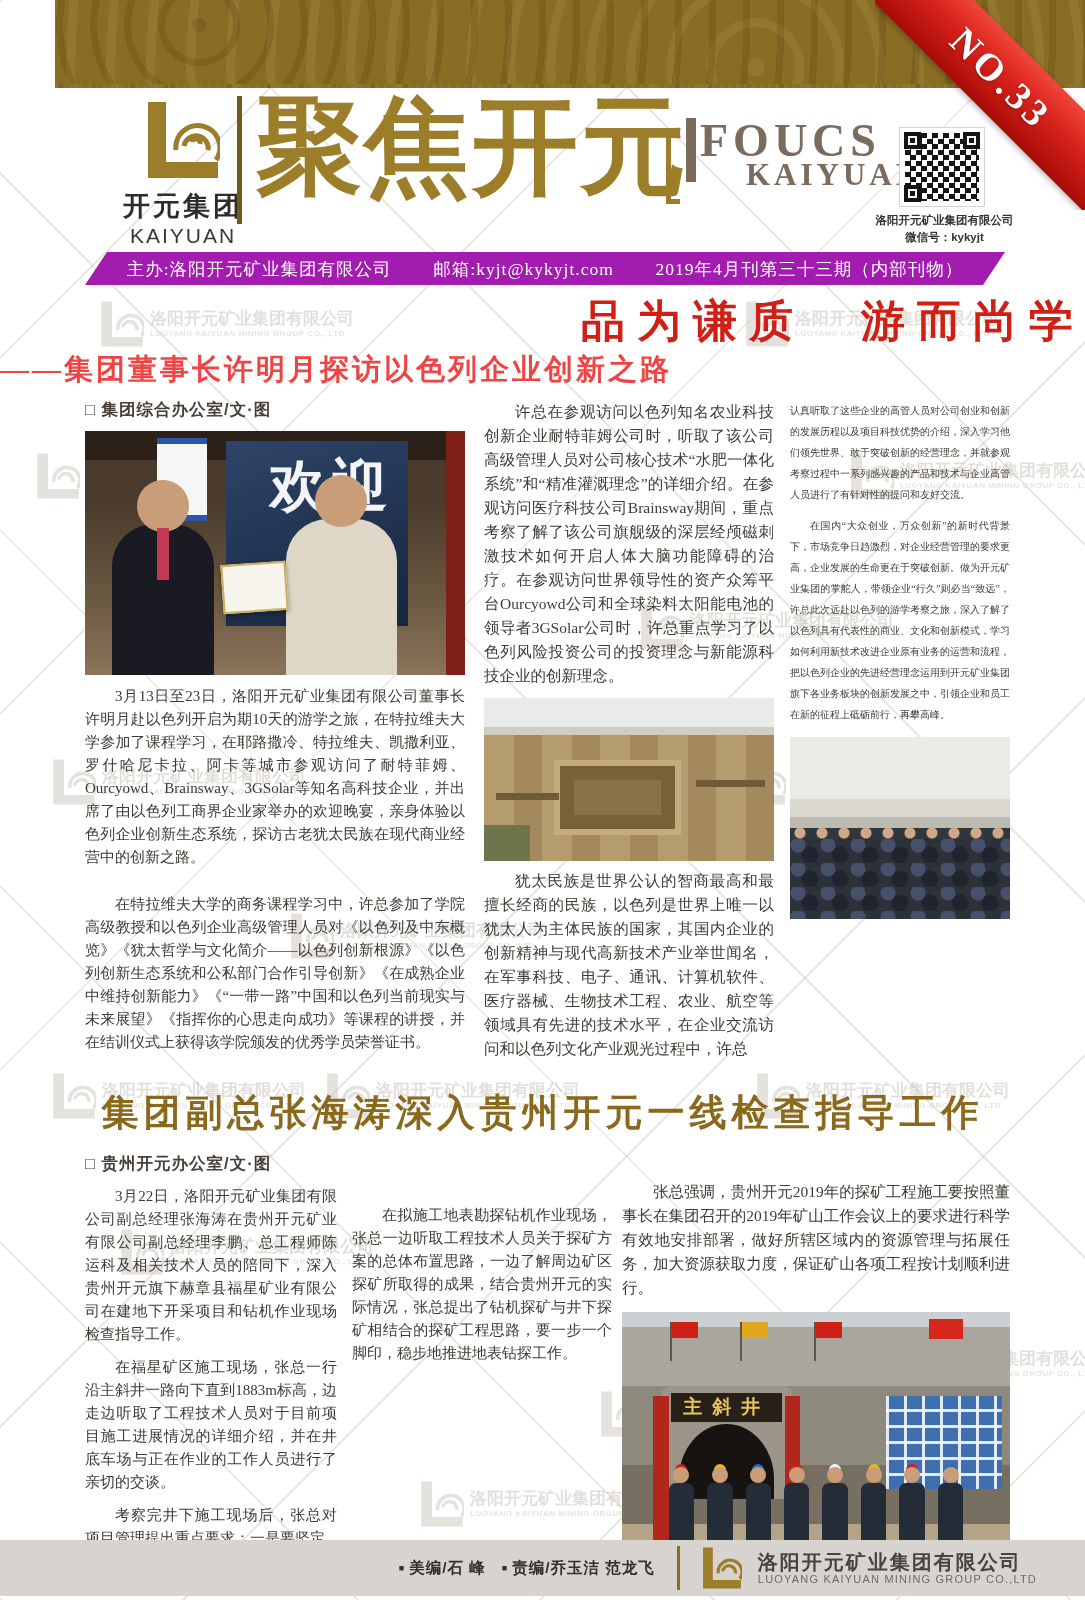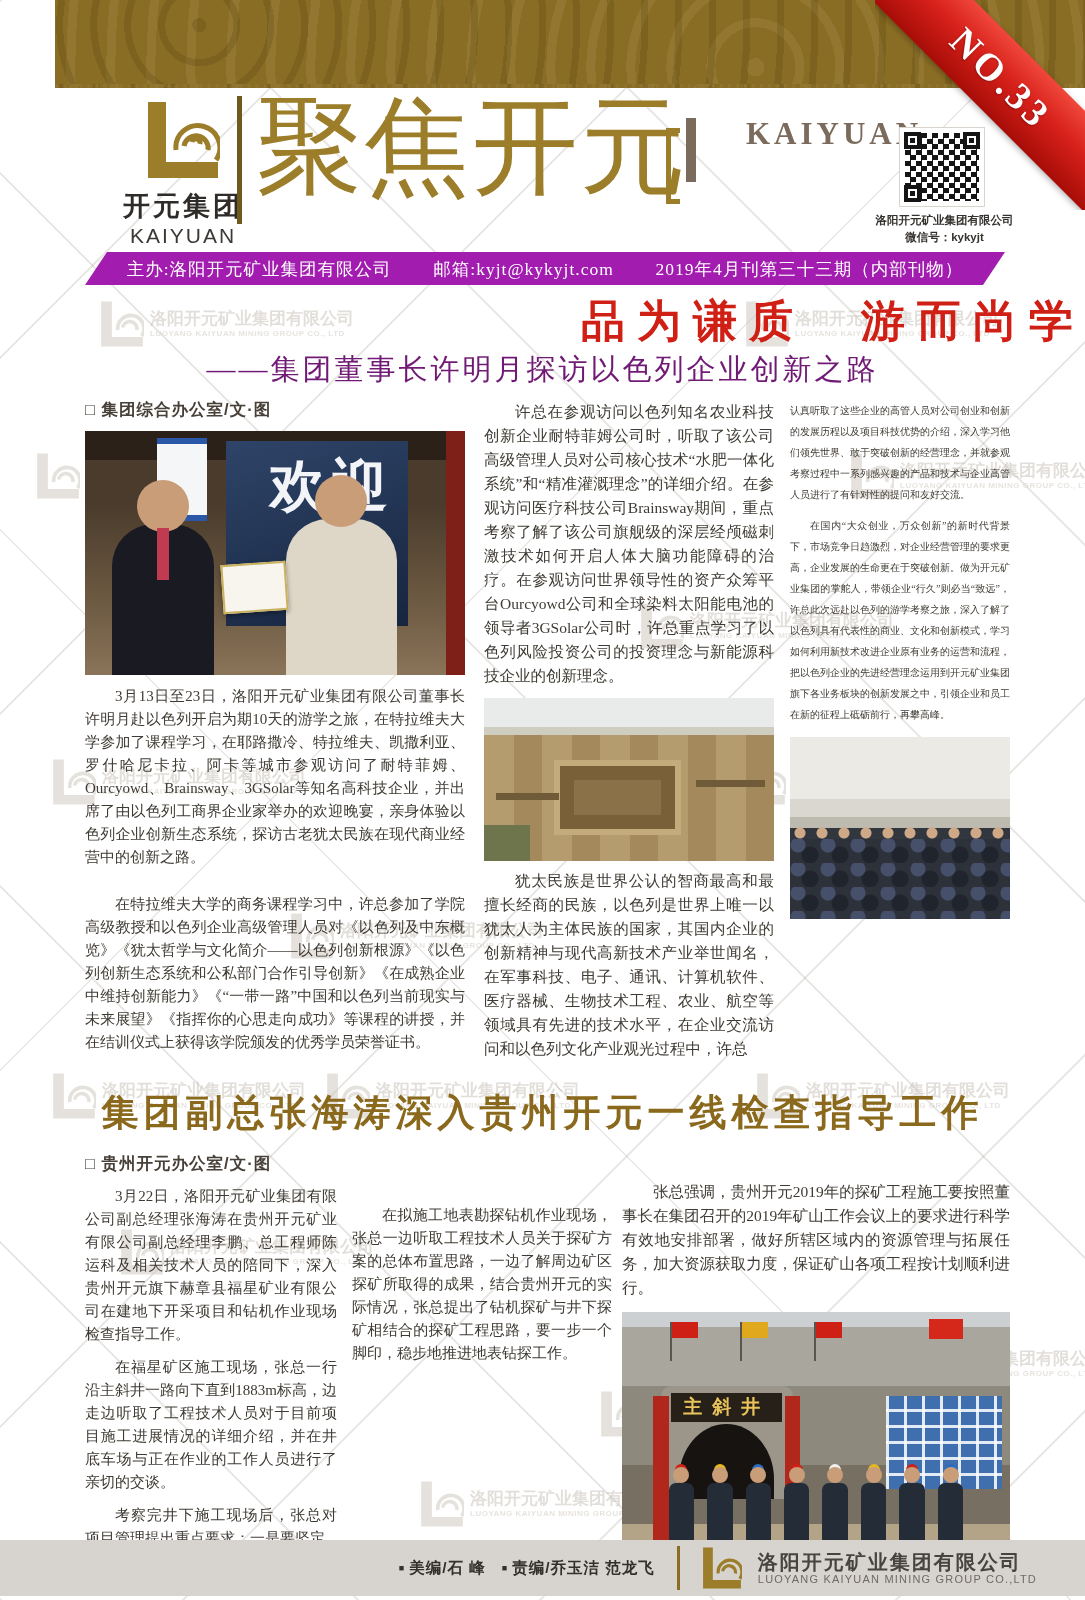--- a/index.html
+++ b/index.html
@@ -35,21 +35,21 @@
     transform:rotate(45deg); display:flex; align-items:center; justify-content:center;
     box-shadow:0 2px 6px rgba(0,0,0,.3);}
   #ribbon span{ color:#fff; font-family:"Liberation Serif",serif; font-size:38px; letter-spacing:4px; font-weight:bold; text-shadow:0 1px 2px rgba(0,0,0,.35);}
   
   #header{ position:absolute; left:0; top:88px; width:1085px; height:164px; z-index:4;}
   .logoblock{ position:absolute; left:108px; top:12px; width:150px; text-align:center;}
   .logoblock .cn{ font-family:"Liberation Sans",sans-serif; font-weight:bold; font-size:27px; color:#2e2b28; letter-spacing:3px; margin-top:4px;}
   .logoblock .en{ font-family:"Liberation Sans",sans-serif; font-size:21px; color:#3c3935; letter-spacing:2px;}
   #hdivider{ position:absolute; left:237px; top:8px; width:5px; height:128px; background:#6e5a1e;}
   #mastertitle{ position:absolute; left:256px; top:-12px; font-family:"Liberation Sans",sans-serif;
-    font-weight:400; font-size:106px; color:#9c7d29; letter-spacing:2px; white-space:nowrap;}
+    font-weight:700; font-size:106px; color:#9c7d29; letter-spacing:2px; white-space:nowrap;}
   .focuslogo{ position:absolute; left:700px; top:32px; color:#7b6b5c; font-family:"Liberation Serif",serif; line-height:.9;}
   .focuslogo .f1{ font-size:46px; font-weight:bold; letter-spacing:5px;}
   .focuslogo .f2{ font-size:31px; font-weight:bold; letter-spacing:4px; margin-left:46px;}
   .focusbar{ position:absolute; left:686px; top:30px; width:10px; height:64px; background:#7b6b5c;}
   .goldmark{ position:absolute; left:666px; top:40px; width:14px; height:76px; border:5px solid #9c7d29; border-right:none;}
   .sites{ position:absolute; left:700px; top:112px; font-size:17px; font-weight:bold; color:#23211e; line-height:1.75; font-style:italic;}
   .qr{ position:absolute; left:900px; top:40px; width:84px; height:78px;
        background:repeating-conic-gradient(#151515 0% 25%, #ffffff 0% 50%); background-size:11px 11px;
        border:5px solid #fff; outline:1px solid #d8d4cd;}
   .fp{ position:absolute; width:17px; height:17px; border:4px solid #151515; background:#fff;}
@@ -58,22 +58,22 @@
   .qrcap{ position:absolute; left:862px; top:124px; width:165px; text-align:center;
      font-family:"Liberation Sans",sans-serif; font-weight:bold; font-size:11.5px; color:#35322e; line-height:1.5;}
   
   #infobar{ position:absolute; left:85px; right:80px; top:252px; height:33px; z-index:4;
     background:#a21caf; clip-path:polygon(22px 0, 100% 0, calc(100% - 22px) 100%, 0 100%);
     display:flex; align-items:center; justify-content:space-evenly;
     color:#fff; font-size:17.5px; letter-spacing:1px; }
   
   #headline1{ position:absolute; left:0; width:1085px; top:292px; text-align:right; z-index:4;
     font-weight:bold; font-size:44px; color:#d01f14; letter-spacing:12px;}
-  #subheadline1{ position:absolute; left:0; width:1085px; top:350px; text-align:center; z-index:4;
-    font-weight:normal; font-size:29px; color:#701a75; letter-spacing:3px;}
+  #subheadline1{ position:absolute; left:0; width:1085px; top:350px; text-align:left; z-index:4;
+    font-weight:bold; font-size:29px; color:#ef4444; letter-spacing:3px;}
   #headline2{ position:absolute; left:0; width:1085px; top:1088px; text-align:center; z-index:4;
     font-weight:bold; font-size:37px; color:#8a691c; letter-spacing:5px;}
   
   .col{ position:absolute; z-index:4; text-align:justify;}
   .col p{ text-indent:2em; }
   .col p.noindent{ text-indent:0; }
   #a1c1{ left:85px; top:398px; width:380px; font-size:15px; line-height:23px;}
   #a1c2{ left:484px; top:400px; width:290px; font-size:15.5px; line-height:24px;}
   #a1c3{ left:790px; top:400px; width:220px; font-size:10px;  line-height:21px;}
   #a2c1{ left:85px;  top:1152px; width:252px; font-size:15px; line-height:23px;}
@@ -187,20 +187,21 @@
       </svg>
       <div class="cn">开元集团</div>
       <div class="en">KAIYUAN</div>
     </div>
     <div id="hdivider"></div>
     <div id="mastertitle">聚焦开元</div>
 
     <div class="goldmark"></div>
     <div class="focusbar"></div>
     <div class="focuslogo">
+      <div class="f1">FOUCS</div>
       <div class="f2">KAIYUAN</div>
     </div>
     <div class="qr">
       <span class="fp tl"></span>
       <span class="fp tr"></span>
       <span class="fp bl"></span>
     </div>
     <div class="qrcap">
       <div>洛阳开元矿业集团有限公司</div>
       <div>微信号：kykyjt</div>

